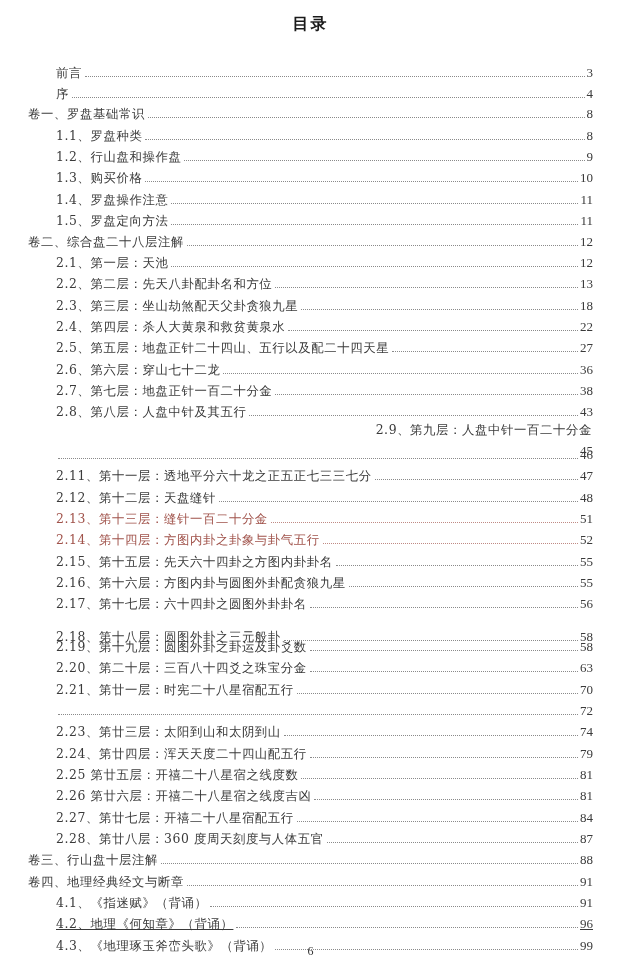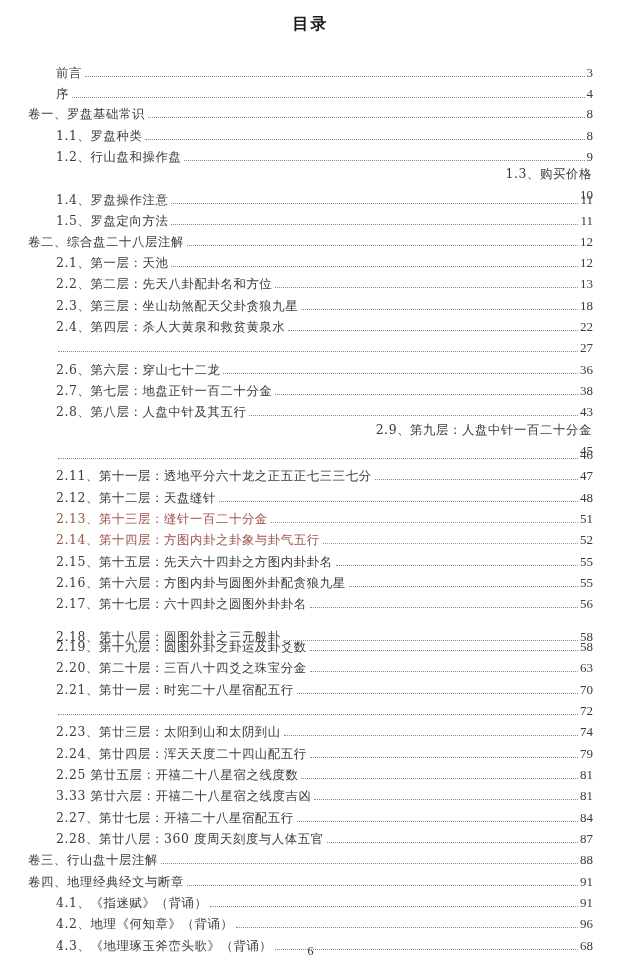--- a/index.html
+++ b/index.html
@@ -45,21 +45,21 @@
     <div class="row lvl1" style="top: 64px;">
       <span class="label">1.1、罗盘种类</span>
       <span class="dots"></span>
       <span class="page">8</span>
     </div>
     <div class="row lvl1" style="top: 85px;">
       <span class="label">1.2、行山盘和操作盘</span>
       <span class="dots"></span>
       <span class="page">9</span>
     </div>
-    <div class="row lvl1" style="top: 106px; flex-direction: column;">
+    <div class="row lvl1" style="top: 106px;">
       <span class="label">1.3、购买价格</span>
       <span class="dots"></span>
       <span class="page">10</span>
     </div>
     <div class="row lvl1" style="top: 128px;">
       <span class="label">1.4、罗盘操作注意</span>
       <span class="dots"></span>
       <span class="page">11</span>
     </div>
     <div class="row lvl1" style="top: 149px;">
@@ -86,20 +86,21 @@
       <span class="label">2.3、第三层：坐山劫煞配天父卦贪狼九星</span>
       <span class="dots"></span>
       <span class="page">18</span>
     </div>
     <div class="row lvl1" style="top: 255px;">
       <span class="label">2.4、第四层：杀人大黄泉和救贫黄泉水</span>
       <span class="dots"></span>
       <span class="page">22</span>
     </div>
     <div class="row lvl1" style="top: 276px;">
+      <span class="label">2.5、第五层：地盘正针二十四山、五行以及配二十四天星</span>
       <span class="dots"></span>
       <span class="page">27</span>
     </div>
     <div class="row lvl1" style="top: 298px;">
       <span class="label">2.6、第六层：穿山七十二龙</span>
       <span class="dots"></span>
       <span class="page">36</span>
     </div>
     <div class="row lvl1" style="top: 319px;">
       <span class="label">2.7、第七层：地盘正针一百二十分金</span>
@@ -188,21 +189,21 @@
       <span class="label">2.24、第廿四层：浑天天度二十四山配五行</span>
       <span class="dots"></span>
       <span class="page">79</span>
     </div>
     <div class="row lvl1" style="top: 703px;">
       <span class="label">2.25 第廿五层：开禧二十八星宿之线度数</span>
       <span class="dots"></span>
       <span class="page">81</span>
     </div>
     <div class="row lvl1" style="top: 724px;">
-      <span class="label">3.33 第廿六层：开禧二十八星宿之线度吉凶</span>
+      <span class="label">2.26 第廿六层：开禧二十八星宿之线度吉凶</span>
       <span class="dots"></span>
       <span class="page">81</span>
     </div>
     <div class="row lvl1" style="top: 746px;">
       <span class="label">2.27、第廿七层：开禧二十八星宿配五行</span>
       <span class="dots"></span>
       <span class="page">84</span>
     </div>
     <div class="row lvl1" style="top: 767px;">
       <span class="label">2.28、第廿八层：360 度周天刻度与人体五官</span>
@@ -217,25 +218,25 @@
     <div class="row lvl0" style="top: 810px;">
       <span class="label">卷四、地理经典经文与断章</span>
       <span class="dots"></span>
       <span class="page">91</span>
     </div>
     <div class="row lvl1" style="top: 831px;">
       <span class="label">4.1、《指迷赋》（背诵）</span>
       <span class="dots"></span>
       <span class="page">91</span>
     </div>
-    <div class="row lvl1" style="top: 852px;">
+    <div class="row lvl1" style="top: 852px; text-decoration: underline;">
       <span class="label">4.2、地理《何知章》（背诵）</span>
       <span class="dots"></span>
       <span class="page">96</span>
     </div>
     <div class="row lvl1" style="top: 874px;">
       <span class="label">4.3、《地理琢玉斧峦头歌》（背诵）</span>
       <span class="dots"></span>
-      <span class="page">68</span>
+      <span class="page">99</span>
     </div>
   </div>
 
 <div class="footer">6</div>
 
 </body></html>

